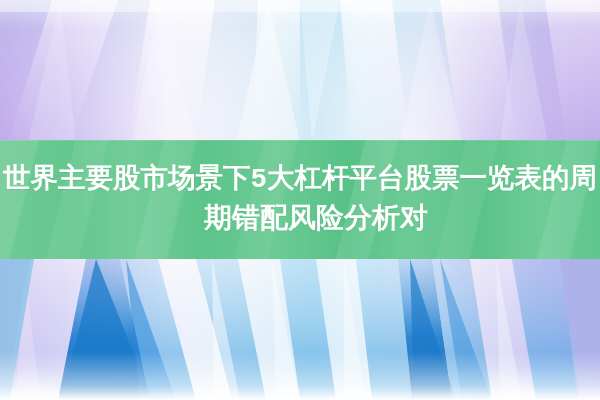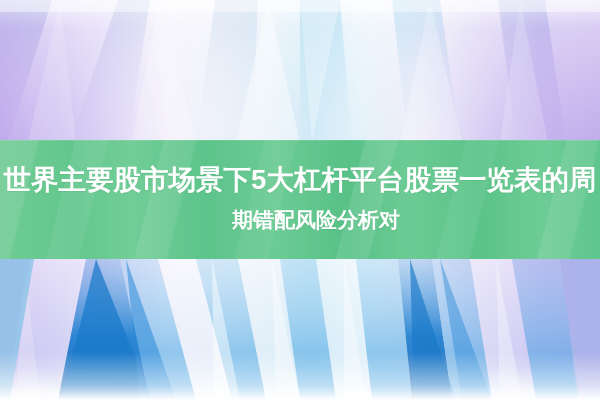--- a/index.html
+++ b/index.html
@@ -80,25 +80,25 @@
     z-index:2;
     margin:0;
     width:600px;
     text-align:center;
     color:#ffffff;
     font-weight:700;
     font-size:28px;
     line-height:40px;
     letter-spacing:0px;
     text-shadow:0 1px 1px rgba(0,0,0,.06);
-    font-family:Liberation Sans, sans-serif;
+    font-family:Liberation Mono, monospace;
   }
   .headline .ln{display:block;white-space:nowrap;}
   .headline .ln1{font-size:27.5px;}
-  .headline .ln2{font-size:21px;margin-left:32px;}
+  .headline .ln2{font-size:28px;margin-left:32px;}
 
   
   .watermark{
     position:absolute;
     left:0;right:0;bottom:4px;
     text-align:center;
     font-size:11px;
     letter-spacing:2px;
     color:rgba(255,255,255,.55);
     z-index:3;

